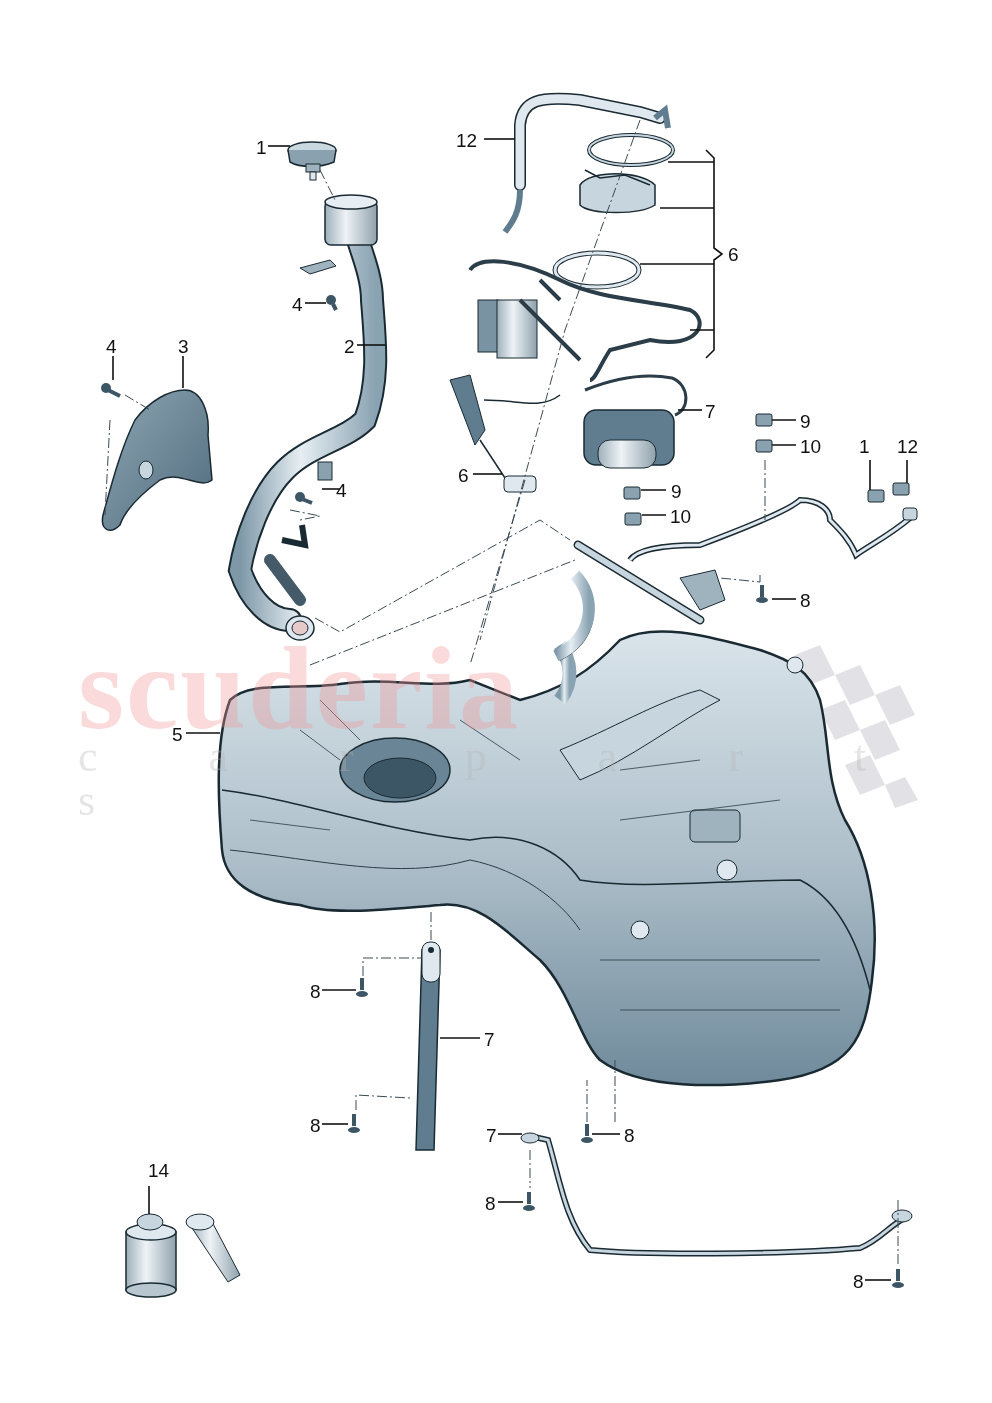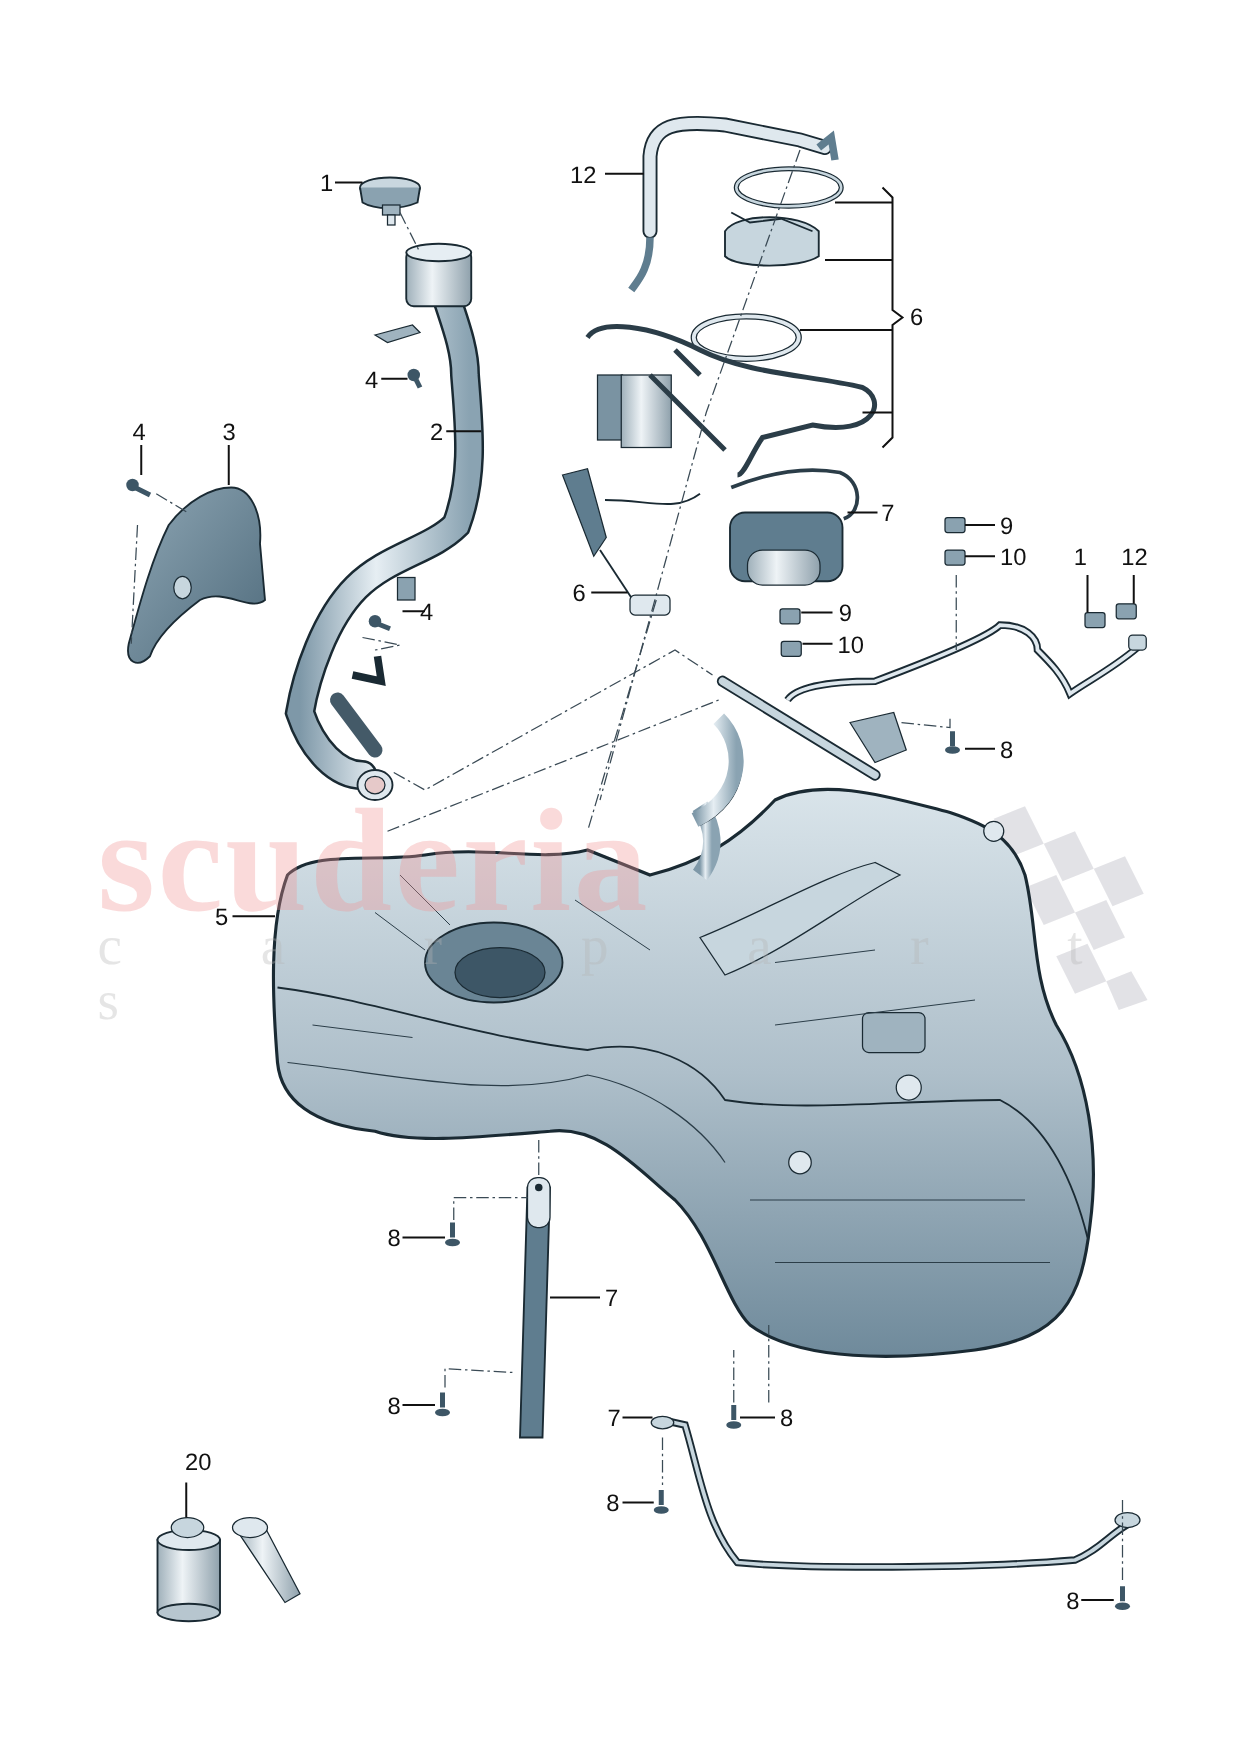--- a/index.html
+++ b/index.html
@@ -277,13 +277,13 @@
 <span class="callout" style="left:485px;top:1194px">8</span>
 <span class="callout" style="left:853px;top:1272px">8</span>
 <span class="callout" style="left:800px;top:412px">9</span>
 <span class="callout" style="left:671px;top:482px">9</span>
 <span class="callout" style="left:800px;top:437px">10</span>
 <span class="callout" style="left:670px;top:507px">10</span>
 <span class="callout" style="left:859px;top:437px">1</span>
 <span class="callout" style="left:897px;top:437px">12</span>
 <span class="callout" style="left:456px;top:131px">12</span>
 <span class="callout" style="left:705px;top:402px">7</span>
-<span class="callout" style="left:148px;top:1161px">20</span>
+<span class="callout" style="left:148px;top:1161px">14</span>
 
 </body></html>

